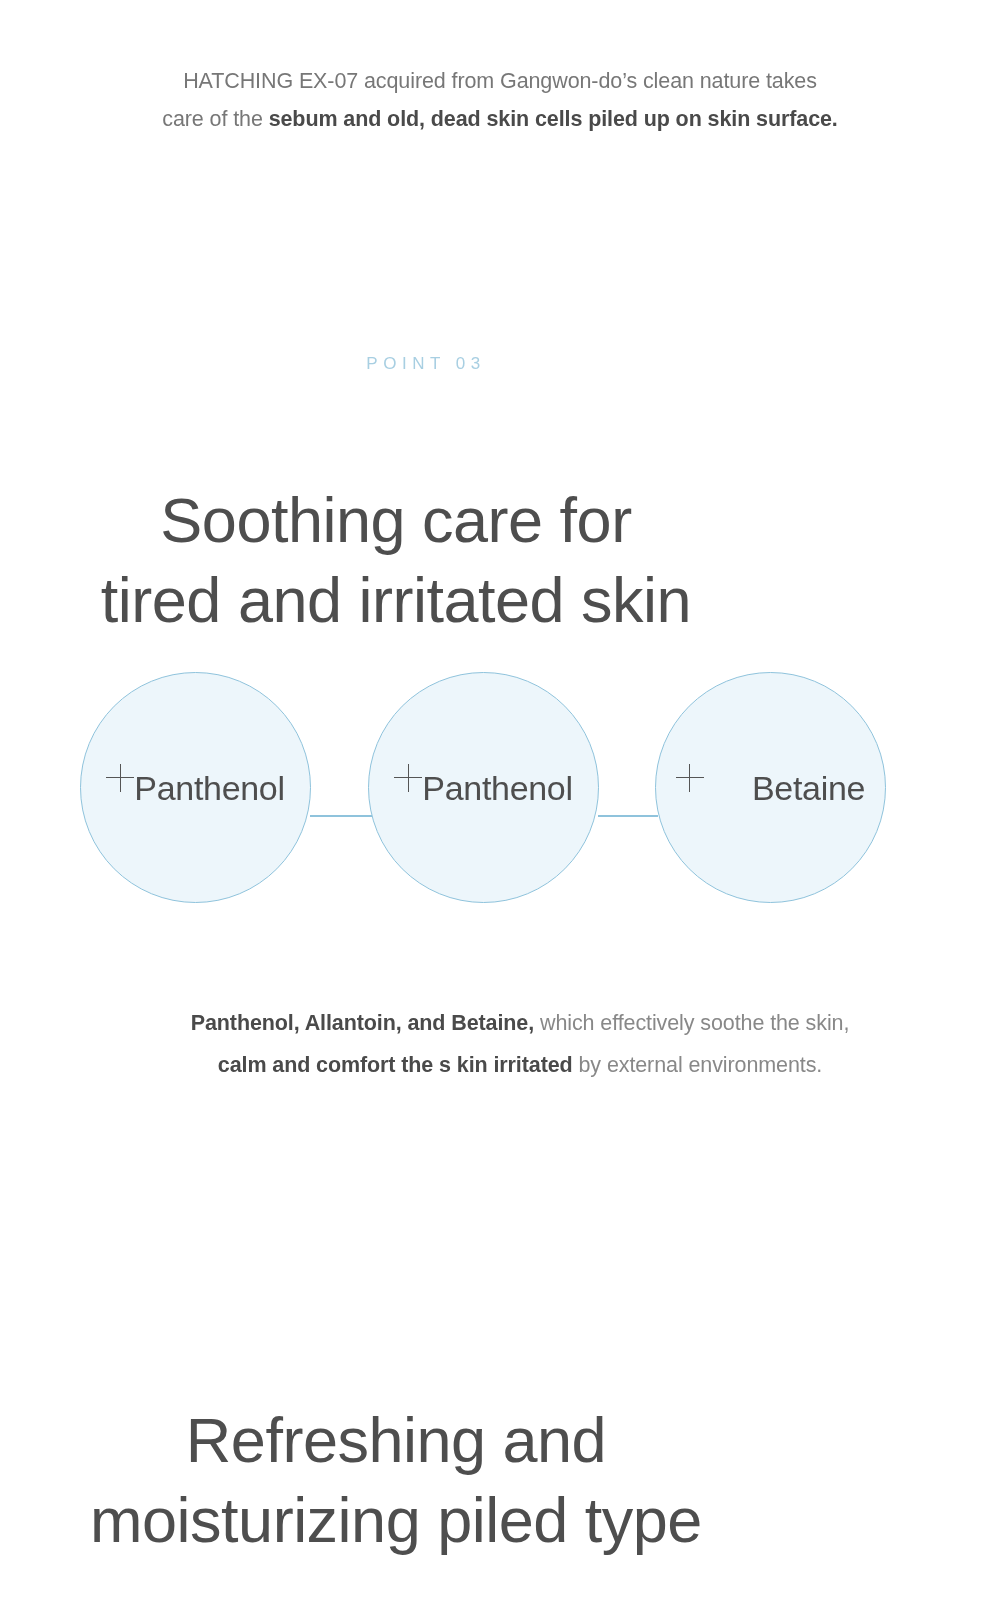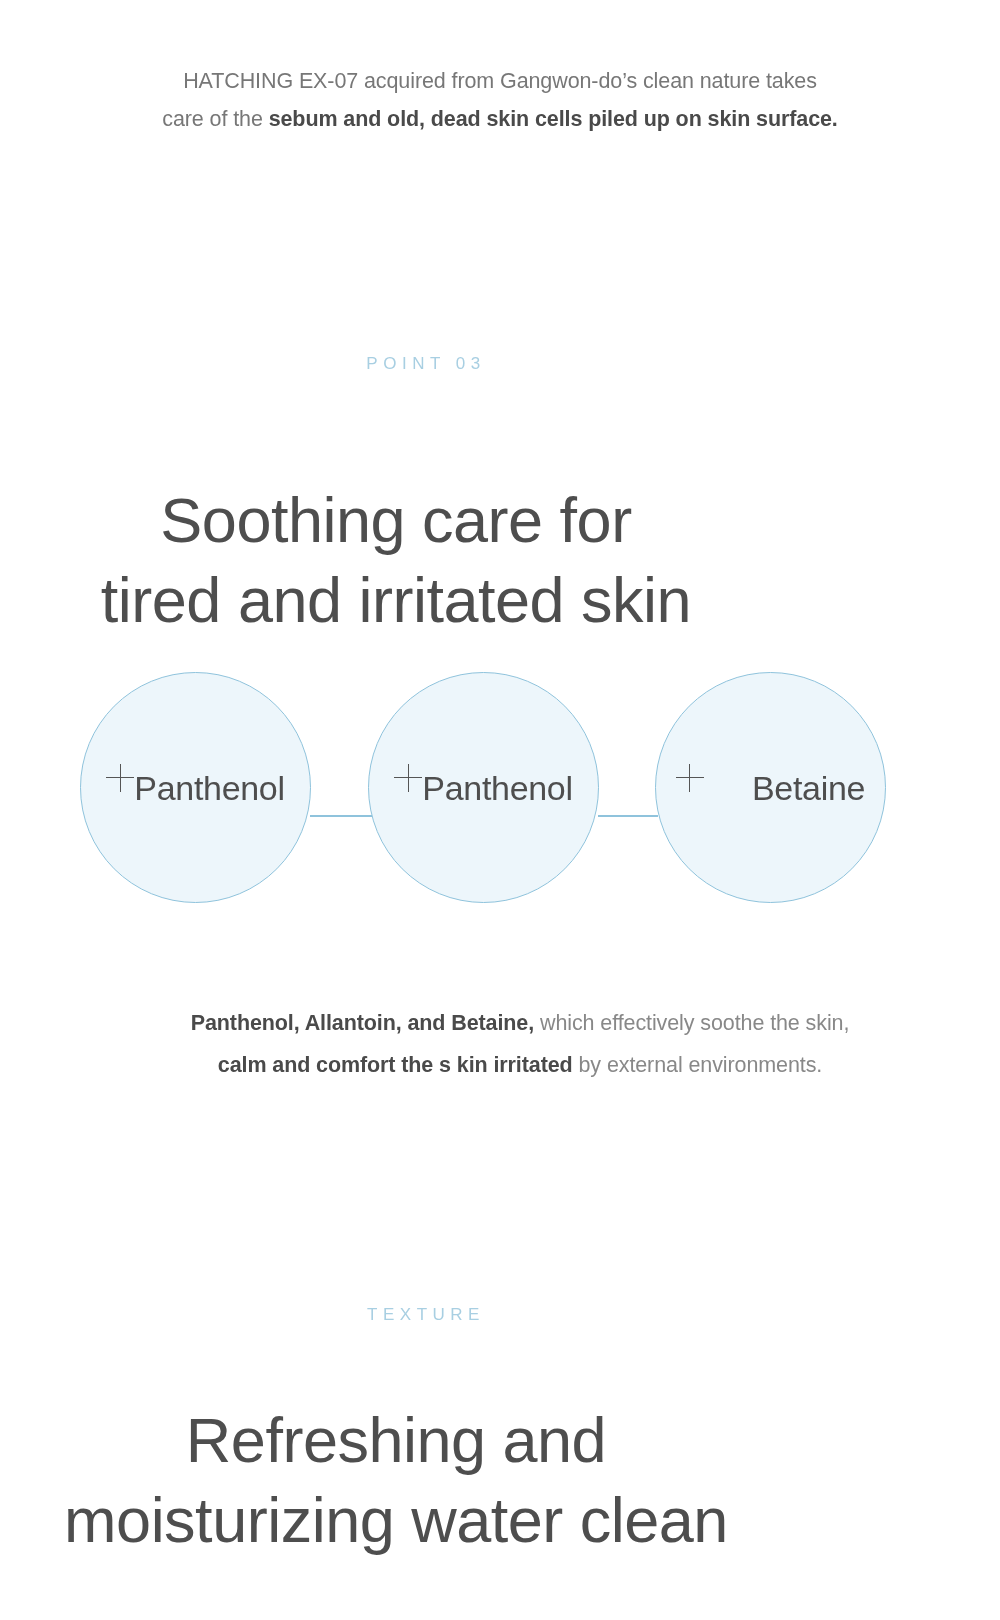--- a/index.html
+++ b/index.html
@@ -196,20 +196,19 @@
       <span class="circle-label">Betaine</span>
     </div>
 
   </div>
 
   <p class="description">
     <span class="strong">Panthenol, Allantoin, and Betaine,</span><span> which effectively soothe the skin,</span><br>
     <span class="strong">calm and comfort the s kin irritated</span><span> by external environments.</span>
   </p>
 
-  <div class="eyebrow eyebrow-texture">TEXTURE</div>
 
   <h2 class="headline headline-texture">
     <span class="hl-line">Refreshing and</span>
-    <span class="hl-line">moisturizing water clean</span>
+    <span class="hl-line">moisturizing piled type</span>
   </h2>
 
 </div>
 
 </body></html>

